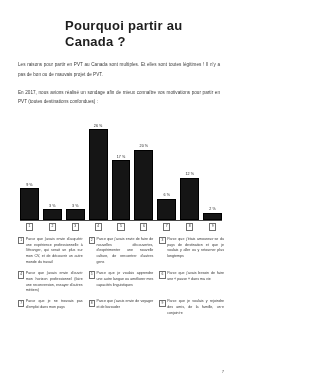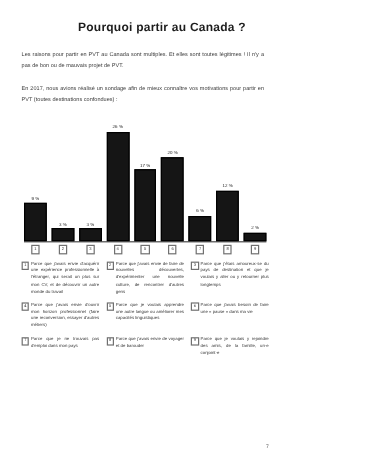--- a/index.html
+++ b/index.html
@@ -16,21 +16,21 @@
     position: relative;
   }
   .page {
     width: 240px;
     height: 382px;
     box-sizing: border-box;
     padding: 18px 16px 10px 18px;
     position: relative;
   }
   .page-title {
-    font-size: 10px;
+    font-size: 13px;
     font-weight: bold;
     letter-spacing: 0.02em;
     color: #1d1d1d;
     margin: 0 0 11px 0;
     line-height: 1.2;
     padding-left: 47px;
   }
   .para {
     font-size: 4.6px;
     line-height: 2.05;

